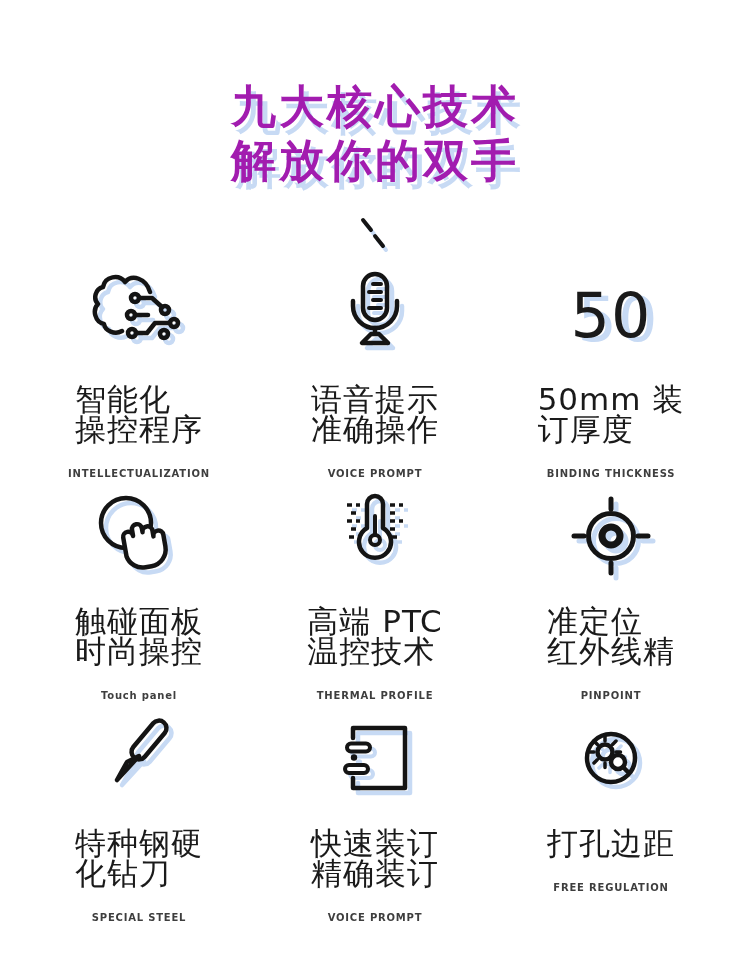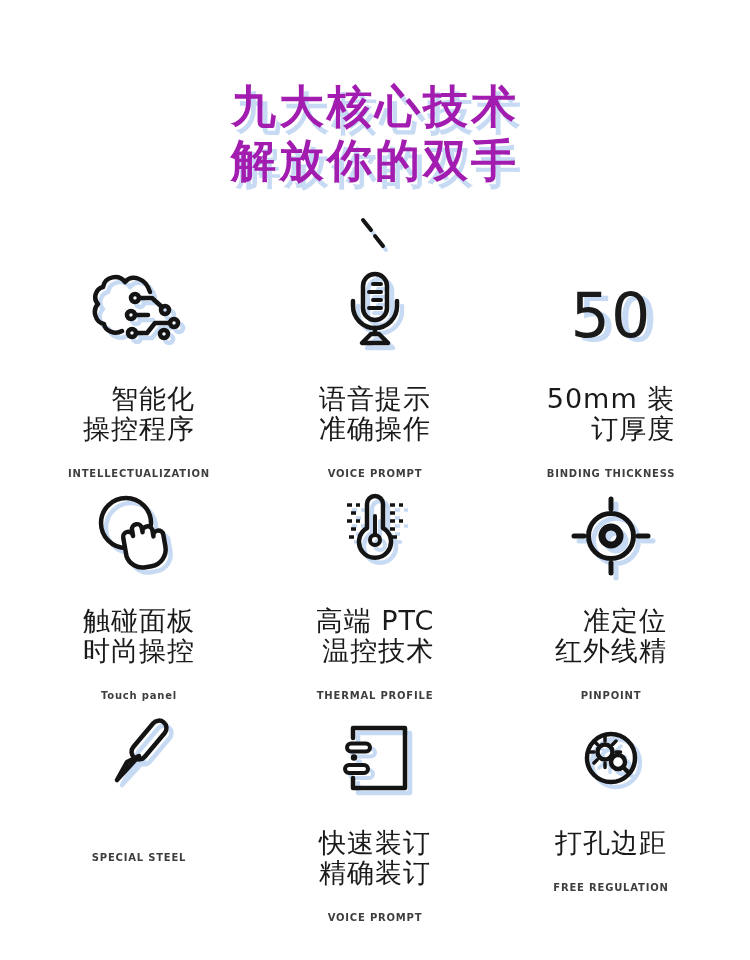--- a/index.html
+++ b/index.html
@@ -23,24 +23,24 @@
     color:#a21caf;
     text-shadow:5px 7px 0 var(--blue);
   }
   .slash-row{margin-top:28px;display:flex;justify-content:center;height:40px;}
 
   
   .grid{
     width:708px;margin:10px auto 0;
     display:grid;grid-template-columns:repeat(3,1fr);row-gap:9px;
   }
-  .cell{display:flex;flex-direction:column;align-items:center;text-align:right;}
+  .cell{display:flex;flex-direction:column;align-items:center;text-align:left;}
   .icon-box{height:100px;display:flex;align-items:center;justify-content:center;margin-bottom:18px;}
   .feature-title{
-    font-size:27px;line-height:30px;letter-spacing:1px;color:#1a1a1a;font-weight:400;
+    font-size:31px;line-height:30px;letter-spacing:1px;color:#1a1a1a;font-weight:400;
   }
   .feature-caption{
     margin-top:24px;font-size:10px;letter-spacing:0.8px;color:var(--caption);font-weight:600;
   }
   .big-number{
     font-size:62px;line-height:64px;font-weight:400;color:#1a1a1a;letter-spacing:1px;
     text-shadow:7px 4px 0 var(--blue);
   }
   
   svg.icon{display:block;}
@@ -204,20 +204,24 @@
           <defs>
             <g id="g-knife" fill="none" stroke="currentColor" stroke-width="4.5" stroke-linecap="round" stroke-linejoin="round">
               <rect x="50.5" y="5" width="15" height="46" rx="7.5" transform="rotate(40 58 28)"></rect>
               <path d="M36,50 L48,44 L26,68 Z"></path>
             </g>
           </defs>
           <use href="#g-knife" class="sh" transform="translate(5,5)"></use>
           <use href="#g-knife" class="mn"></use>
         </svg>
       </div>
+      <div class="feature-title">
+        <div>特种钢硬</div>
+        <div>化钻刀</div>
+      </div>
       <div class="feature-caption">SPECIAL STEEL</div>
     </section>
 
     <section class="cell">
       <div class="icon-box">
         <svg class="icon" width="96" height="96" viewBox="0 0 96 96" aria-hidden="true">
           <defs>
             <g id="g-book" fill="none" stroke="currentColor" stroke-width="4.5" stroke-linecap="round" stroke-linejoin="round">
               <path d="M26,26 V16 H78 V76 H26 V66"></path>
               <rect x="20" y="31.5" width="23" height="8" rx="4" fill="#fff" stroke-width="4"></rect>

